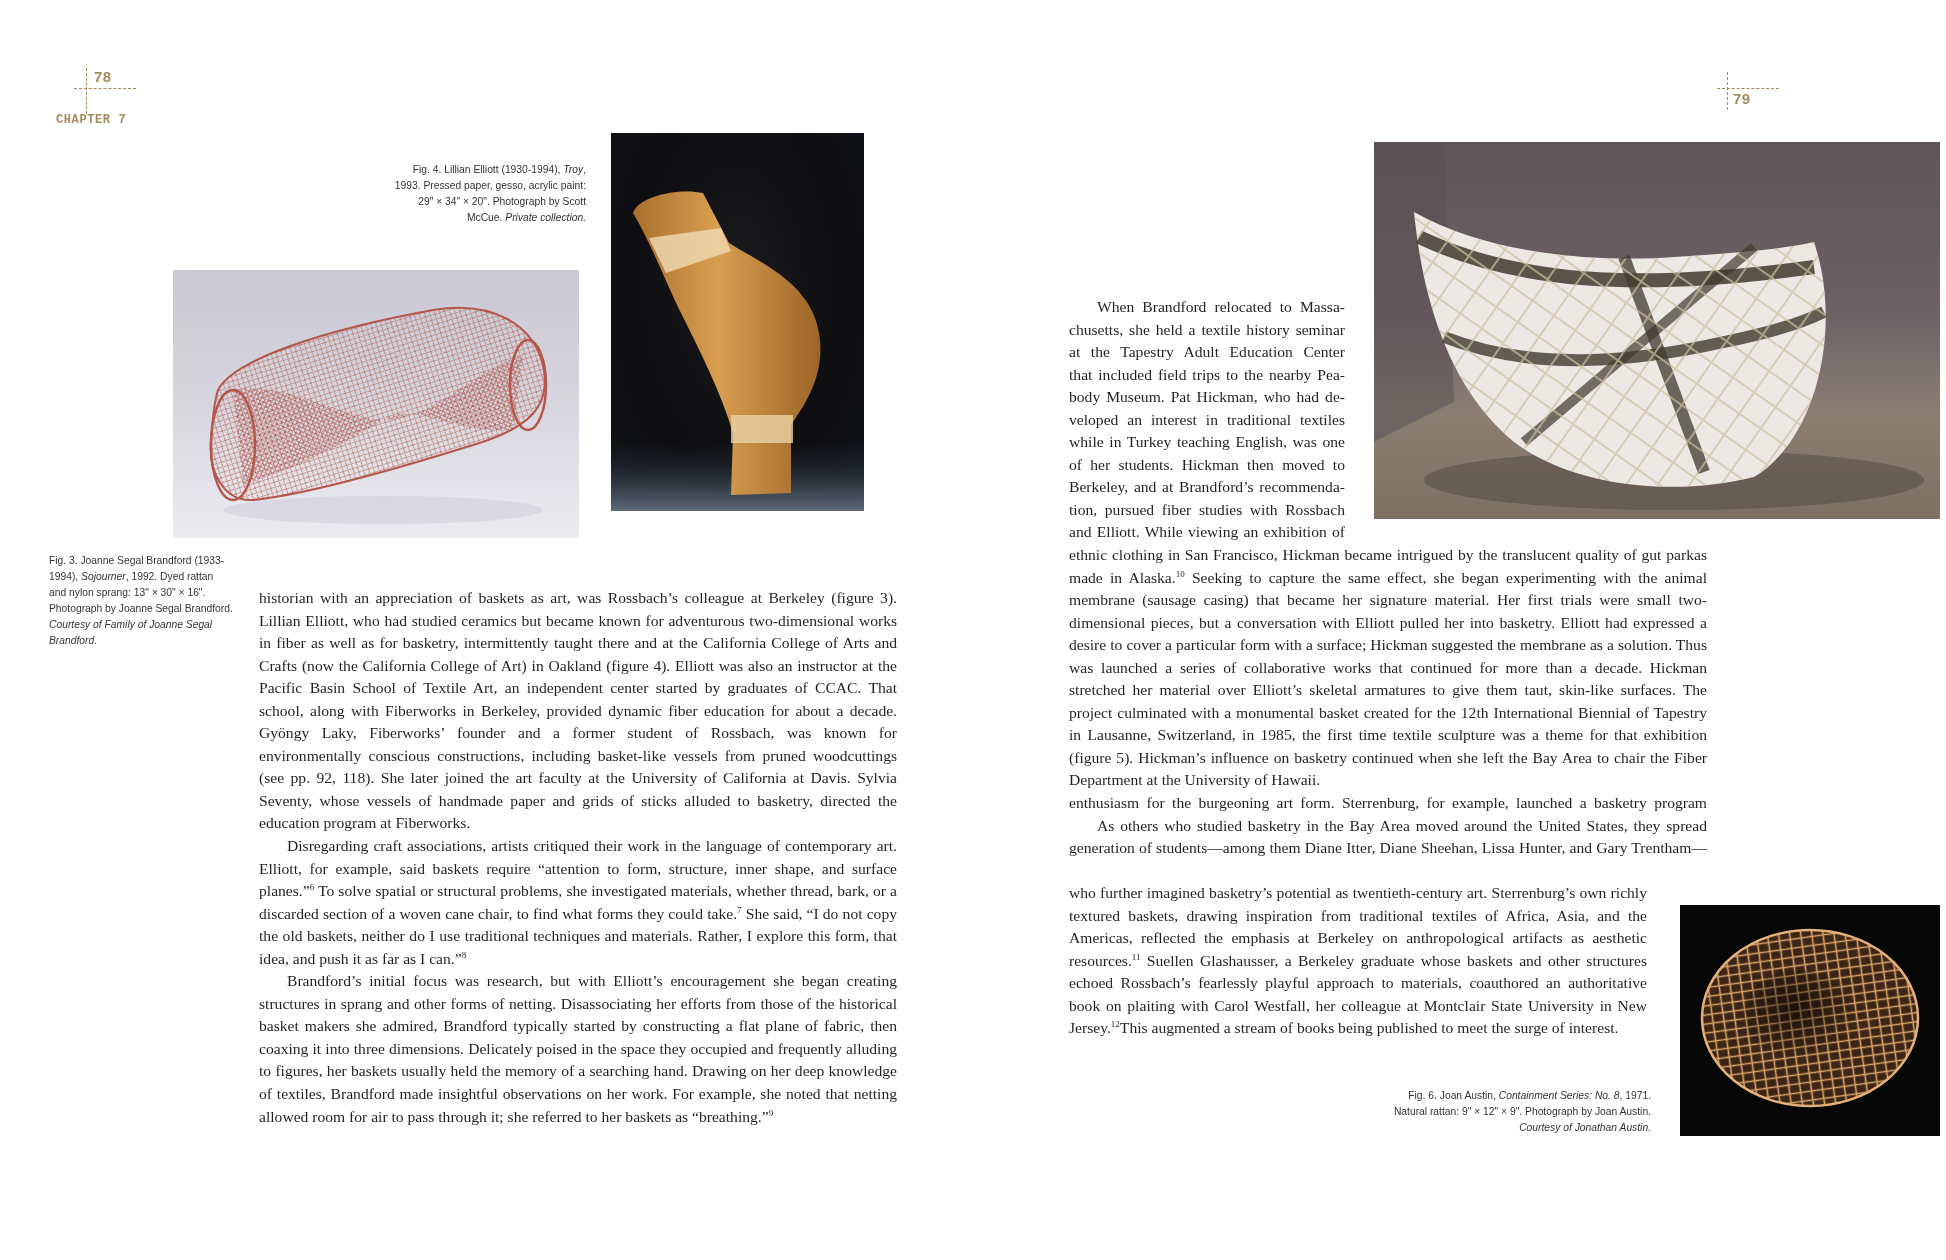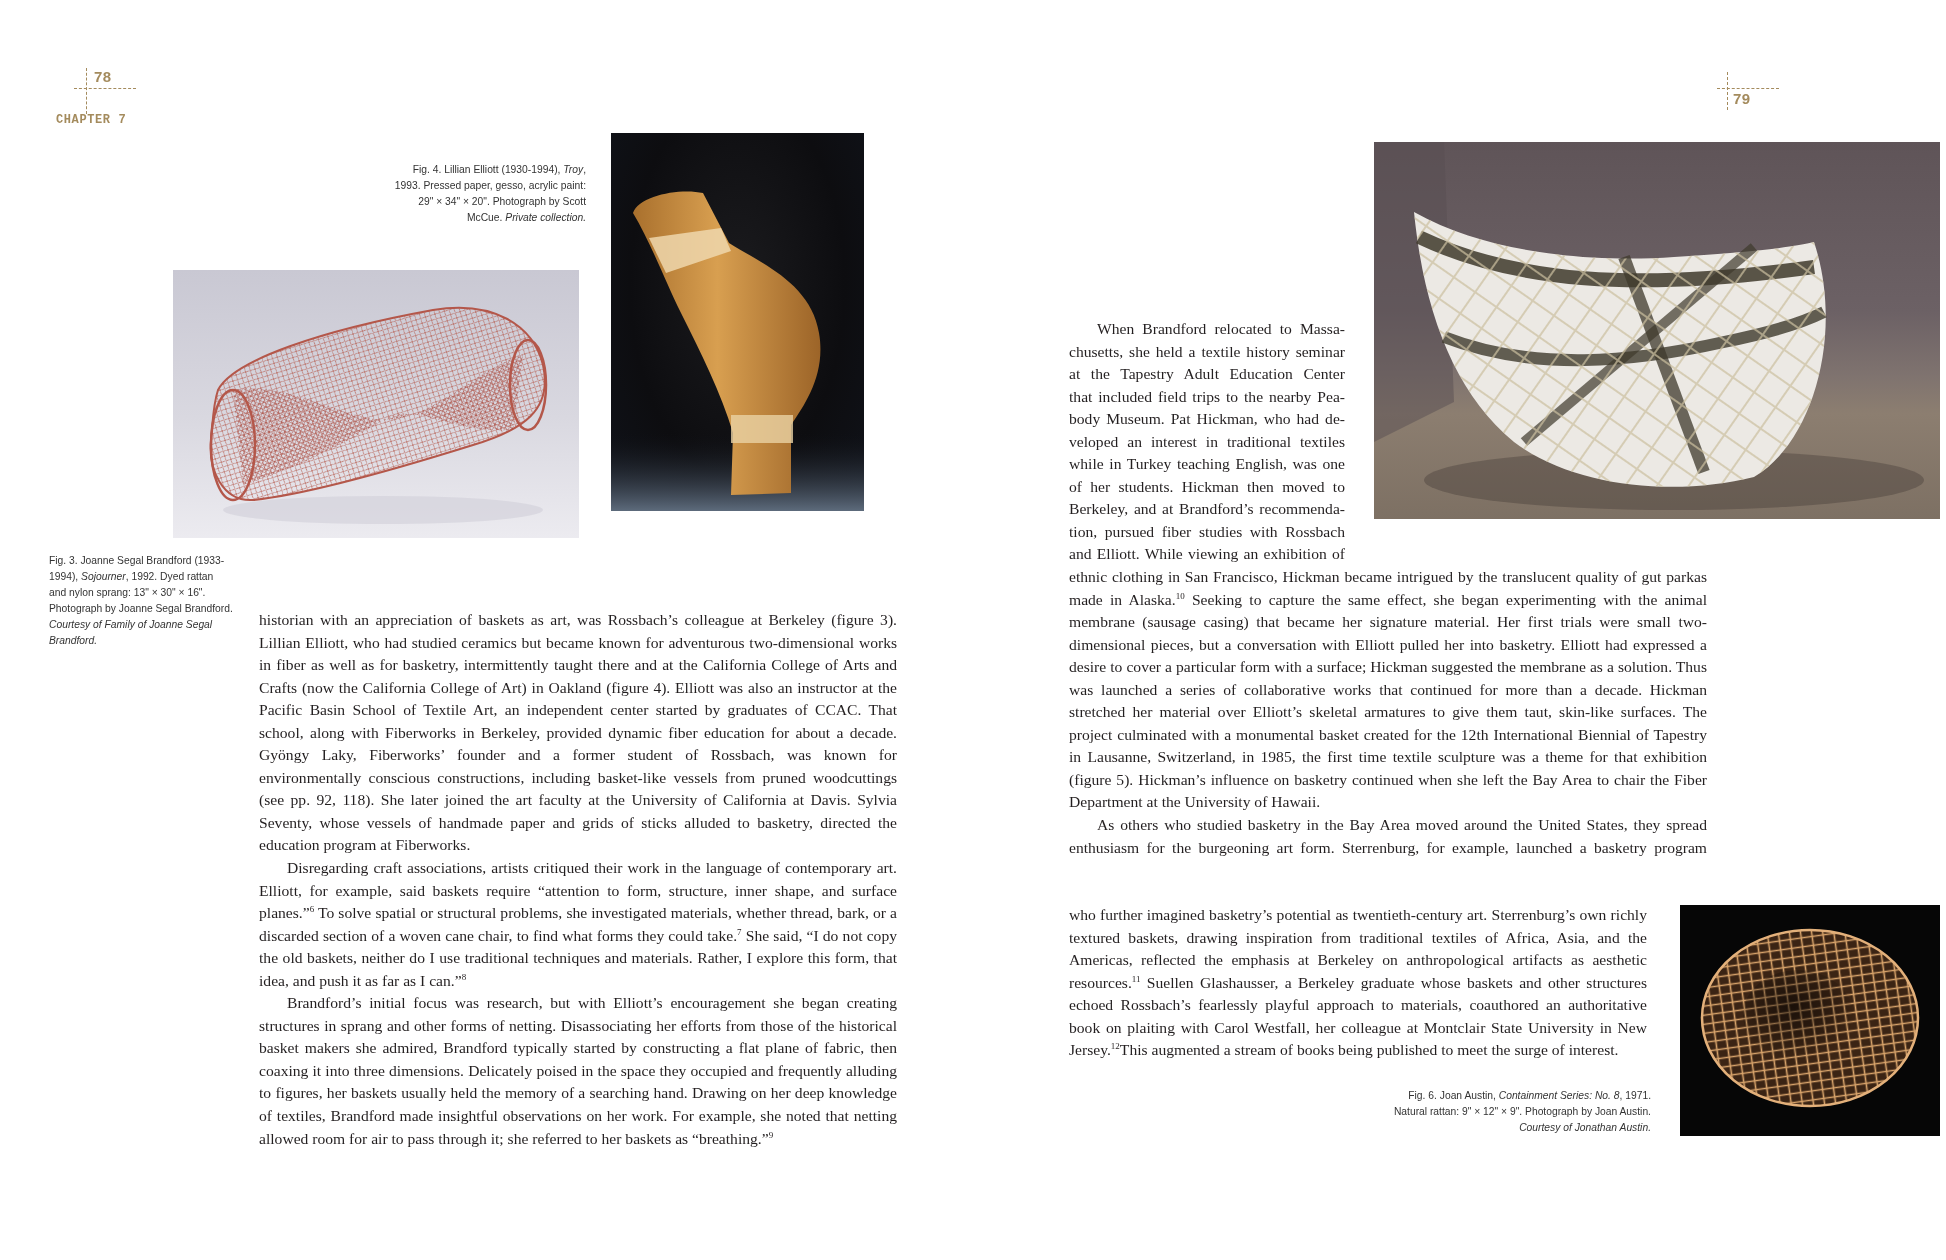--- a/index.html
+++ b/index.html
@@ -12,21 +12,21 @@
     .folio .vline { position: absolute; width: 0; border-left: 1.5px dashed #a48b5d; }
     .folio .hline { position: absolute; height: 0; border-top: 1.5px dashed #a48b5d; }
     .chapter { position: absolute; left: 56px; top: 105px; font-family: Liberation Mono, monospace; font-weight: bold; font-size: 12px; letter-spacing: 0.6px; color: #a48b5d; }
 
     
     .caption { position: absolute; font-family: "Liberation Sans", sans-serif; font-size: 10.3px; line-height: 16px; color: #333; }
     .caption.right { text-align: right; }
     .caption i { font-style: italic; }
 
     
-    .body-text { position: absolute; font-family: "Liberation Serif", serif; font-size: 15.6px; line-height: 22.55px; color: #231f20; text-align: justify; hyphens: manual; margin-top: 22px; }
+    .body-text { position: absolute; font-family: "Liberation Serif", serif; font-size: 15.6px; line-height: 22.55px; color: #231f20; text-align: justify; hyphens: manual; }
     .body-text p { margin: 0; }
     .body-text p.indent { text-indent: 28px; }
     .body-text sup { font-size: 9px; line-height: 0; vertical-align: super; }
 
     
     .figure { position: absolute; overflow: hidden; }
     .fig3 { left: 173px; top: 262px; width: 406px; height: 268px;
       background: linear-gradient(180deg, #c9c8d3 0%, #d9d8e0 55%, #ecebf0 100%); }
     .fig4 { left: 611px; top: 125px; width: 253px; height: 378px;
       background: radial-gradient(ellipse at 50% 40%, #1b1b1e 0%, #0d0d10 60%, #10131a 100%); }
@@ -130,22 +130,23 @@
       <div style="text-align: justify; text-align-last: justify; white-space: nowrap; overflow: visible;">Berkeley, and at Brandford’s recommenda-</div>
       <div style="text-align: justify; text-align-last: justify; white-space: nowrap; overflow: visible;">tion, pursued fiber studies with Rossbach</div>
       <div style="text-align: justify; text-align-last: justify; white-space: nowrap; overflow: visible;">and Elliott. While viewing an exhibition of</div>
     </div>
 
   <div class="body-text" style="left:1069px;top:536px;width:638px;">
       <p>ethnic clothing in San Francisco, Hickman became intrigued by the translucent quality of gut parkas made in Alaska.<sup>10</sup> Seeking to capture the same effect, she began experimenting with the animal membrane (sausage casing) that became her signature material. Her first trials were small two-dimensional pieces, but a conversation with Elliott pulled her into basketry. Elliott had expressed a desire to cover a particular form with a surface; Hickman suggested the membrane as a solution. Thus was launched a series of collaborative works that continued for more than a decade. Hickman stretched her material over Elliott’s skeletal armatures to give them taut, skin-like surfaces. The project culminated with a monumental basket created for the 12th International Biennial of Tapestry in Lausanne, Switzerland, in 1985, the first time textile sculpture was a theme for that exhibition (figure 5). Hickman’s influence on basketry continued when she left the Bay Area to chair the Fiber Department at the University of Hawaii.</p>
     </div>
 
   <div class="body-text" style="left:1069px;top:784px;width:638px;text-align:left;">
+      <div style="text-align: justify; text-align-last: justify; white-space: nowrap; overflow: visible;">enthusiasm for the burgeoning art form. Sterrenburg, for example, launched a basketry program</div>
       <div style="text-align: justify; text-align-last: justify; white-space: nowrap; overflow: visible; padding-left: 28px;">As others who studied basketry in the Bay Area moved around the United States, they spread</div>
-      <div style="text-align: justify; text-align-last: justify; white-space: nowrap; overflow: visible;">enthusiasm for the burgeoning art form. Sterrenburg, for example, launched a basketry program</div>
+      <div style="text-align: justify; text-align-last: justify; white-space: nowrap; overflow: visible;">generation of students—among them Diane Itter, Diane Sheehan, Lissa Hunter, and Gary Trentham—</div>
     </div>
 
   <div class="body-text" style="left:1069px;top:874px;width:578px;">
       <p>who further imagined basketry’s potential as twentieth-century art. Sterrenburg’s own richly textured baskets, drawing inspiration from traditional textiles of Africa, Asia, and the Americas, reflected the emphasis at Berkeley on anthropological artifacts as aesthetic resources.<sup>11</sup> Suellen Glashausser, a Berkeley graduate whose baskets and other structures echoed Rossbach’s fearlessly playful approach to materials, coauthored an authoritative book on plaiting with Carol Westfall, her colleague at Montclair State University in New Jersey.<sup>12</sup>This augmented a stream of books being published to meet the surge of interest.</p>
     </div>
 
 
   <div class="figure fig6">
     <svg width="260" height="231" viewBox="0 0 260 231">
       <defs>

